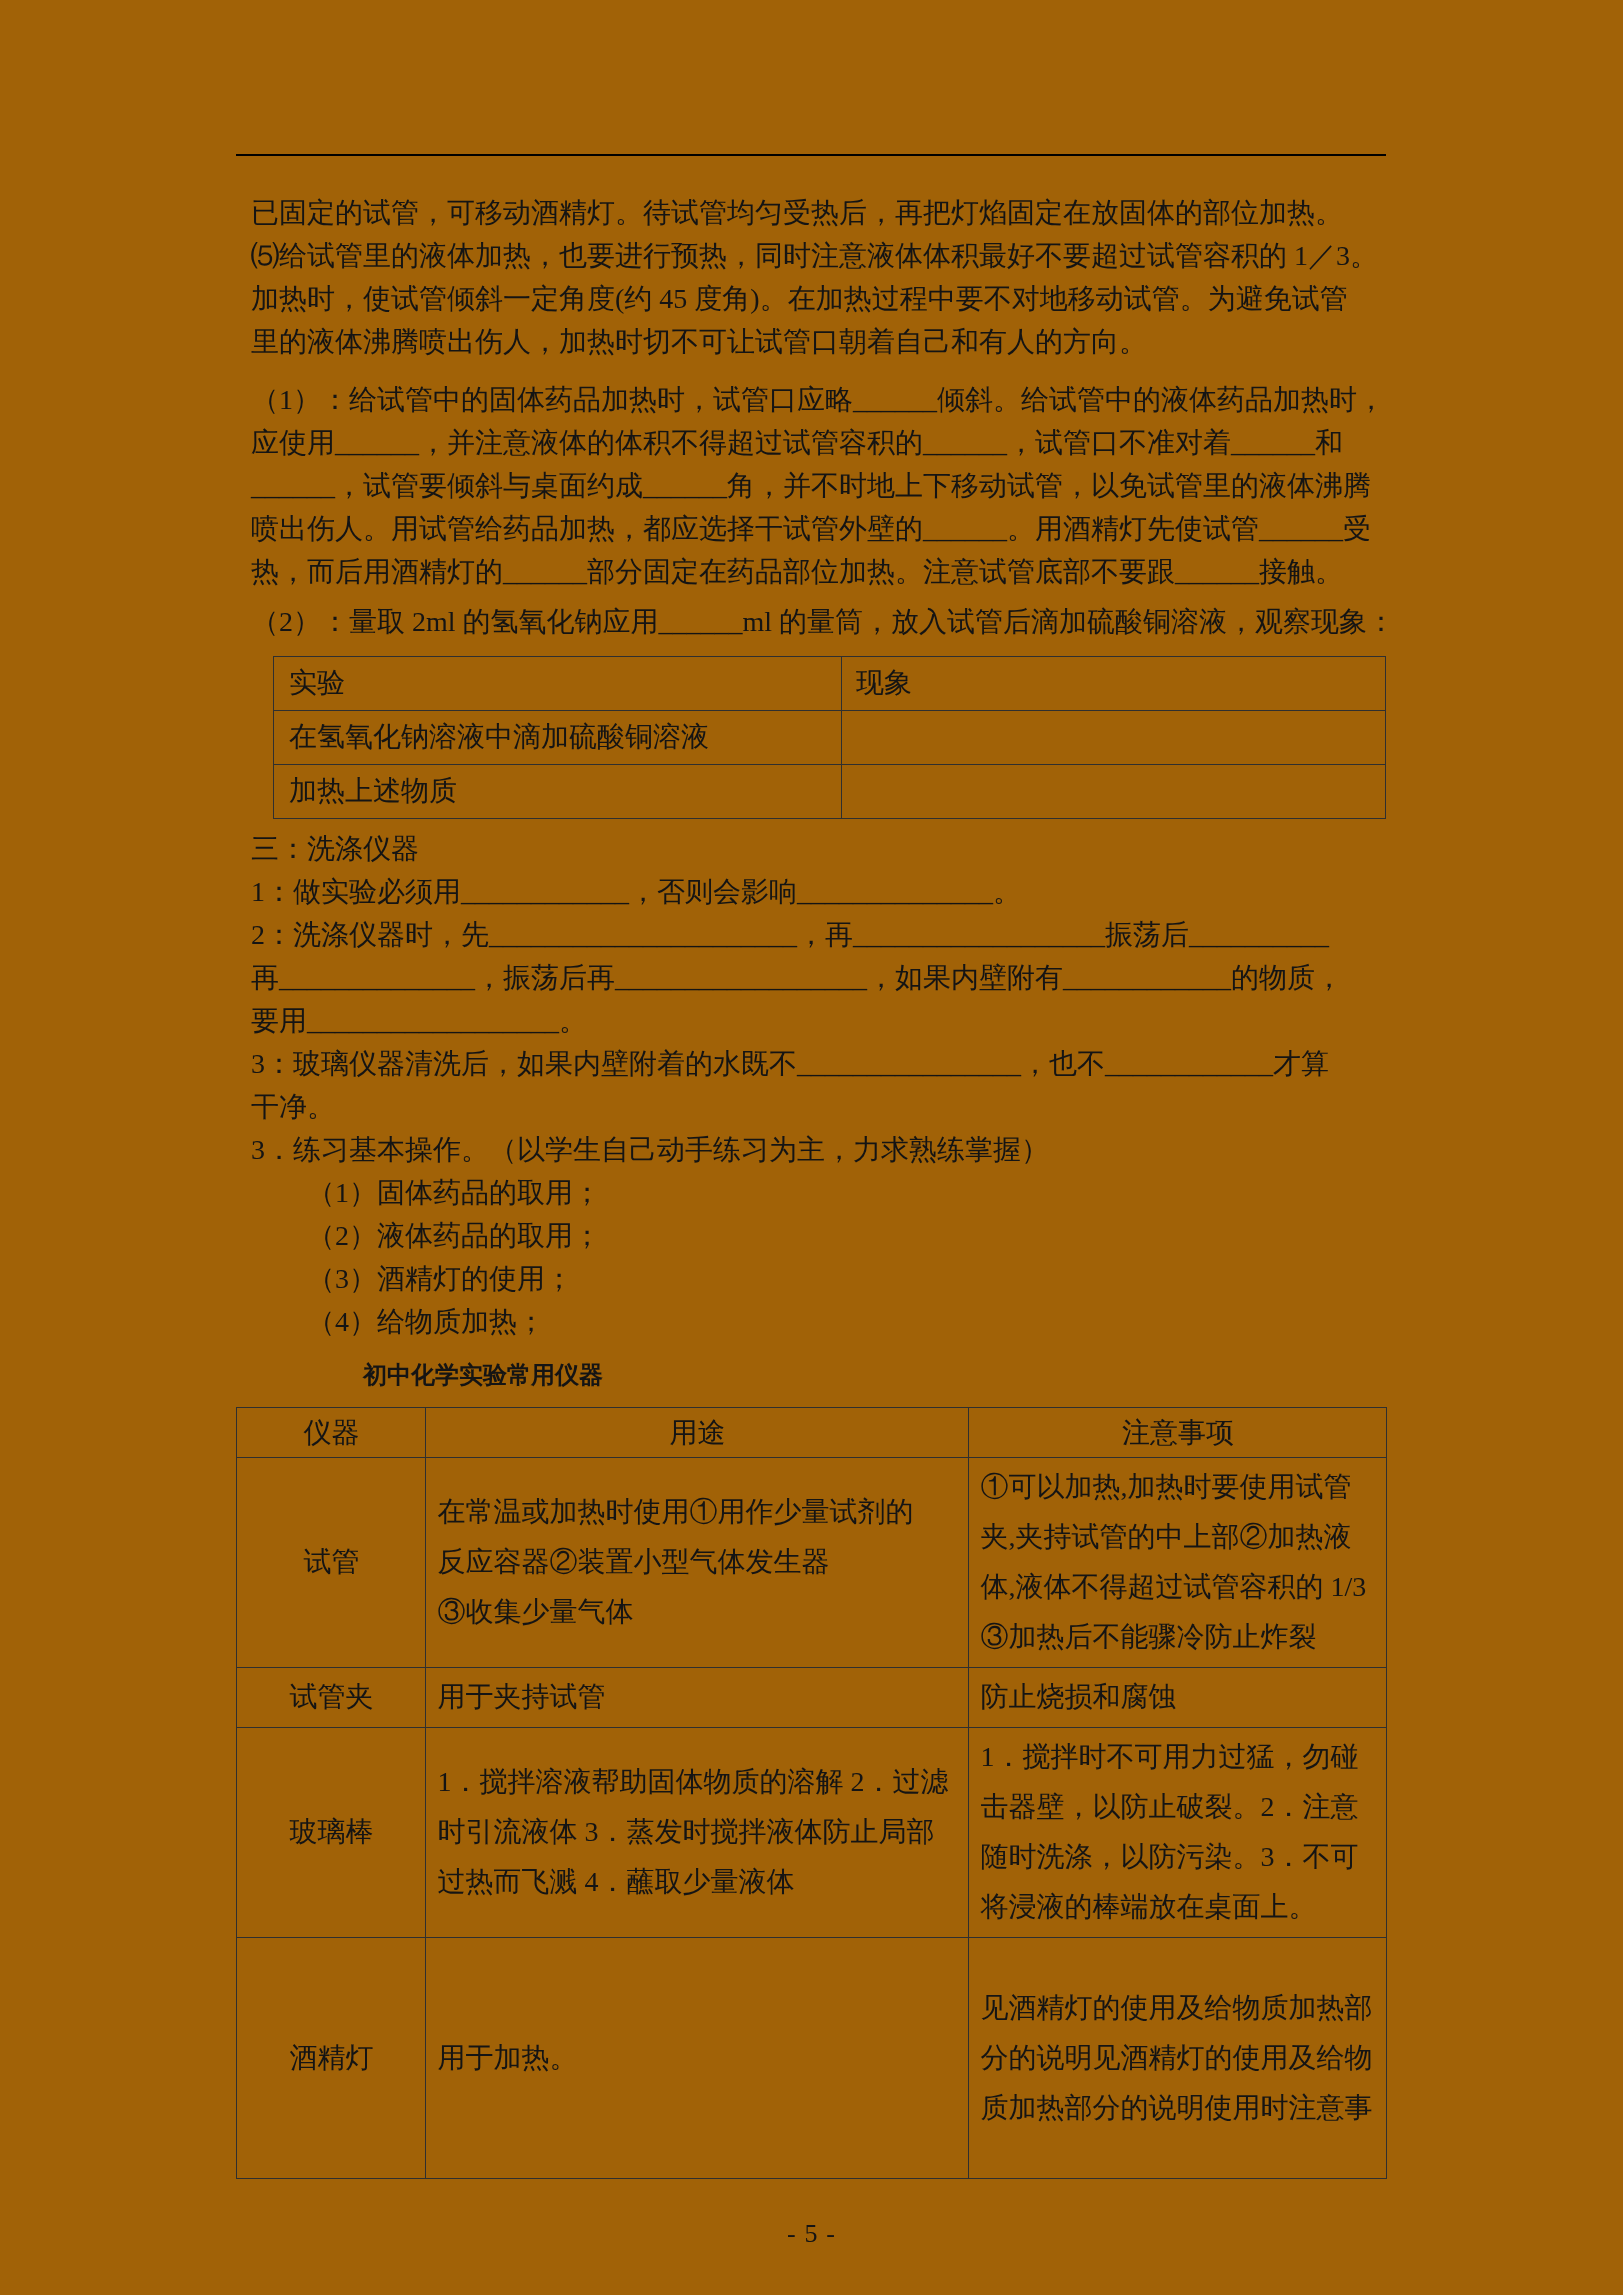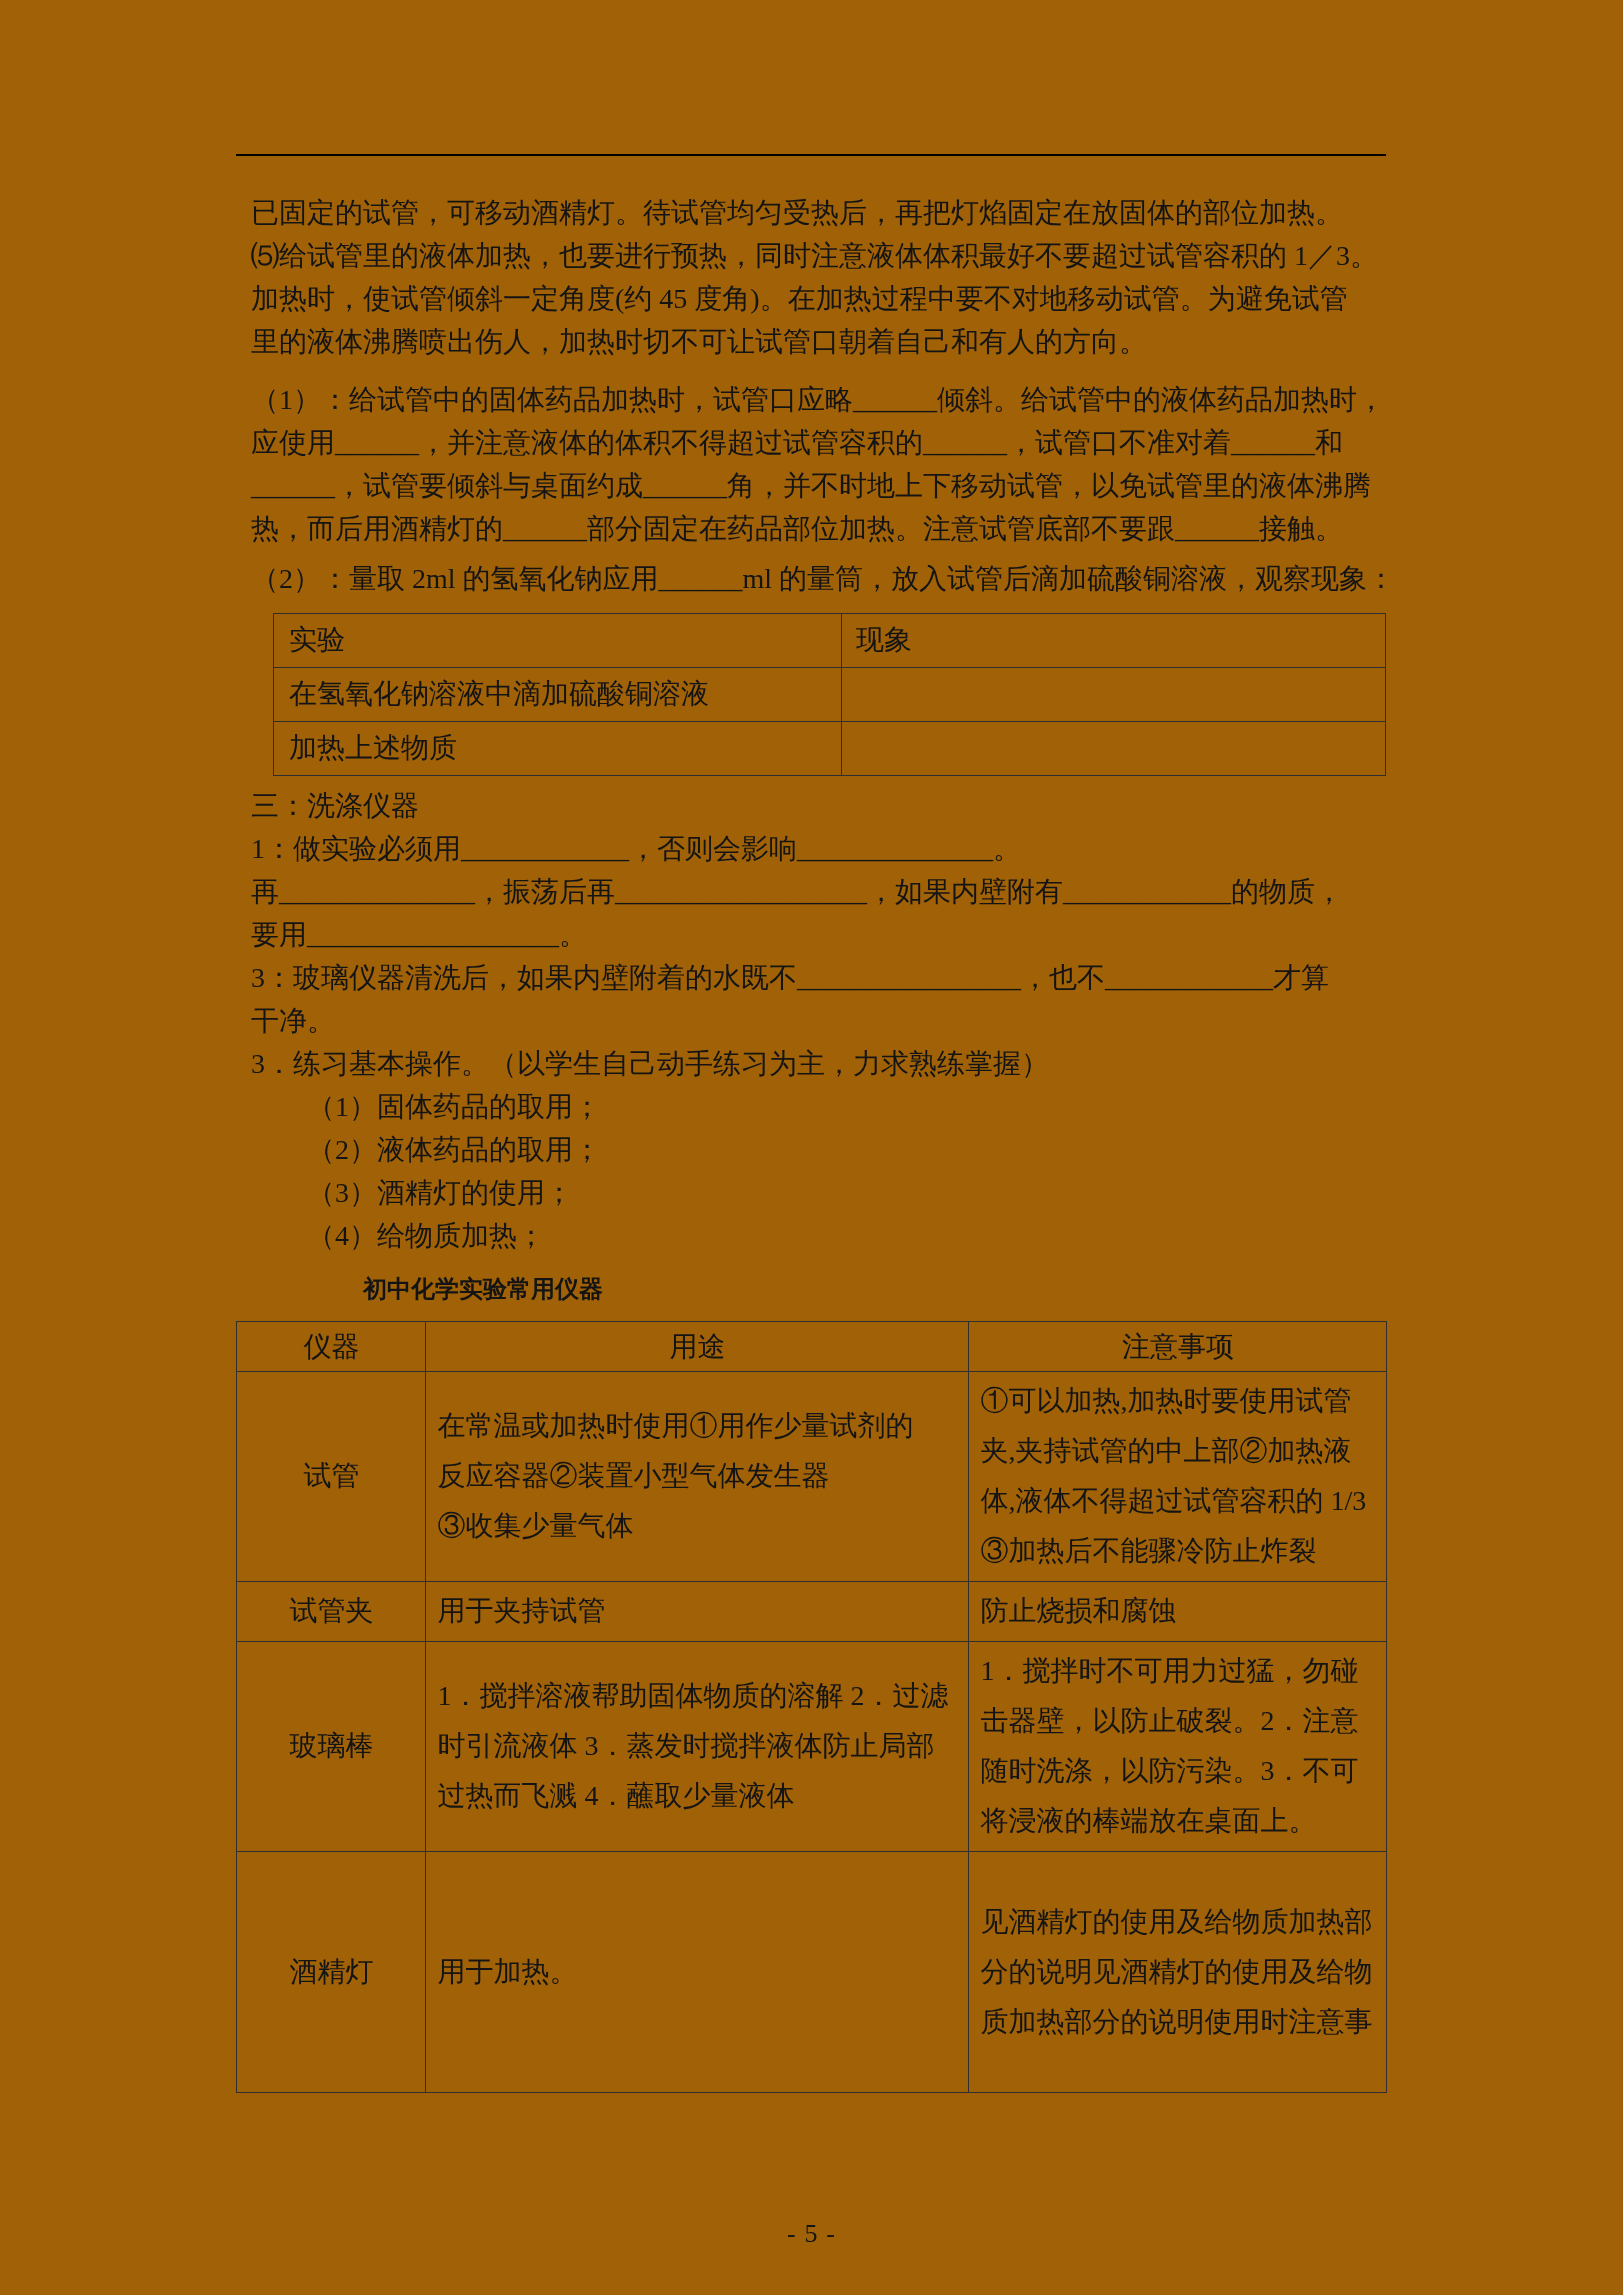--- a/index.html
+++ b/index.html
@@ -52,20 +52,21 @@
   <div class="content">
 
     <p class="ln">已固定的试管，可移动酒精灯。待试管均匀受热后，再把灯焰固定在放固体的部位加热。</p>
     <p class="ln">⑸给试管里的液体加热，也要进行预热，同时注意液体体积最好不要超过试管容积的 1／3。</p>
     <p class="ln">加热时，使试管倾斜一定角度(约 45 度角)。在加热过程中要不对地移动试管。为避免试管</p>
     <p class="ln">里的液体沸腾喷出伤人，加热时切不可让试管口朝着自己和有人的方向。</p>
 
     <p class="ln gap1">（1）：给试管中的固体药品加热时，试管口应略______倾斜。给试管中的液体药品加热时，</p>
     <p class="ln">应使用______，并注意液体的体积不得超过试管容积的______，试管口不准对着______和</p>
     <p class="ln">______，试管要倾斜与桌面约成______角，并不时地上下移动试管，以免试管里的液体沸腾</p>
+    <p class="ln">喷出伤人。用试管给药品加热，都应选择干试管外壁的______。用酒精灯先使试管______受</p>
     <p class="ln">热，而后用酒精灯的______部分固定在药品部位加热。注意试管底部不要跟______接触。</p>
 
     <p class="ln gap2">（2）：量取 2ml 的氢氧化钠应用______ml 的量筒，放入试管后滴加硫酸铜溶液，观察现象：</p>
 
     <table class="obs">
       <tbody>
         <tr>
           <td class="c1">实验</td>
           <td class="c2">现象</td>
         </tr>
@@ -75,20 +76,21 @@
         </tr>
         <tr>
           <td class="c1">加热上述物质</td>
           <td class="c2"></td>
         </tr>
       </tbody>
     </table>
 
     <p class="ln">三：洗涤仪器</p>
     <p class="ln">1：做实验必须用____________，否则会影响______________。</p>
+    <p class="ln">2：洗涤仪器时，先______________________，再__________________振荡后__________</p>
     <p class="ln">再______________，振荡后再__________________，如果内壁附有____________的物质，</p>
     <p class="ln">要用__________________。</p>
     <p class="ln">3：玻璃仪器清洗后，如果内壁附着的水既不________________，也不____________才算</p>
     <p class="ln">干净。</p>
 
     <p class="ln">3．练习基本操作。（以学生自己动手练习为主，力求熟练掌握）</p>
     <p class="ln indent">（1）固体药品的取用；</p>
     <p class="ln indent">（2）液体药品的取用；</p>
     <p class="ln indent">（3）酒精灯的使用；</p>
     <p class="ln indent">（4）给物质加热；</p>

